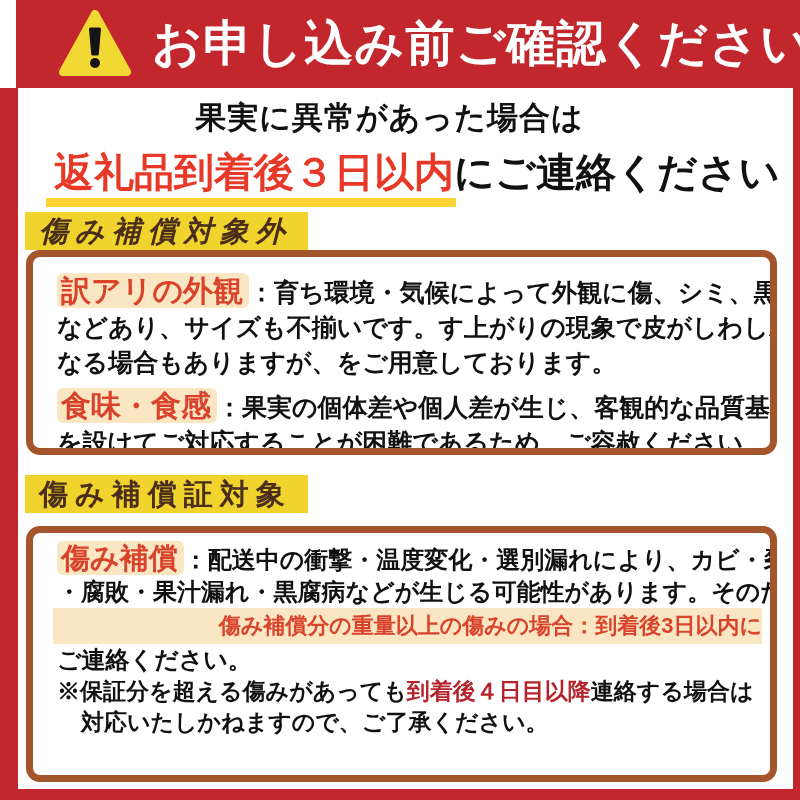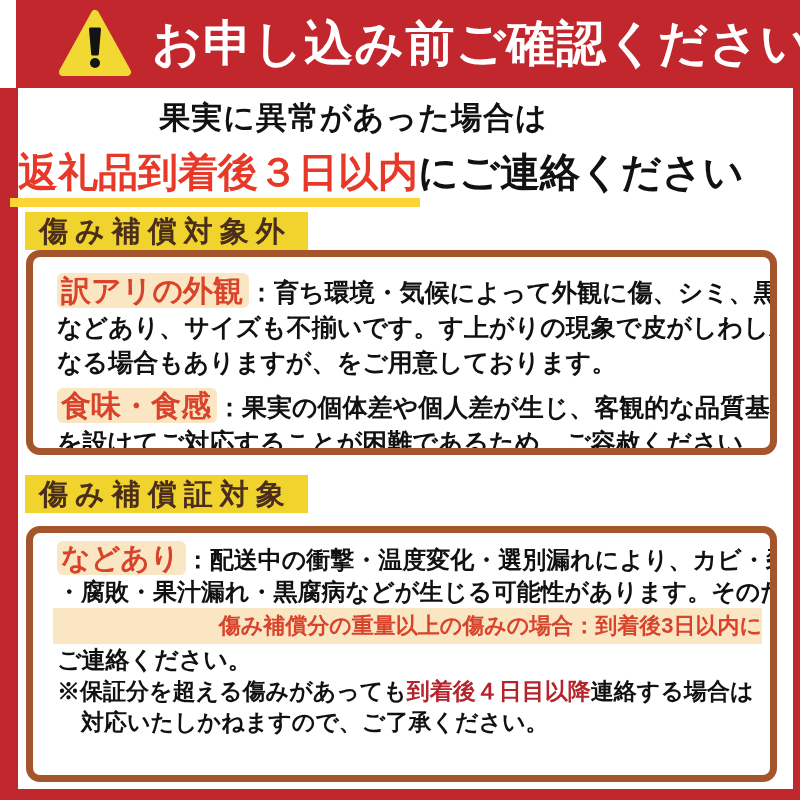--- a/index.html
+++ b/index.html
@@ -12,32 +12,32 @@
   .warn-wrap{margin-left:42px;width:74px;height:70px;flex:0 0 auto;}
   .banner-title{color:#fff;font-family:"Liberation Serif","DejaVu Serif",serif;
           font-weight:bold;font-size:49px;margin-left:20px;letter-spacing:1px;white-space:nowrap;}
 
   
   .edge-left{position:absolute;left:0;top:88px;width:18px;height:712px;background:var(--banner-red,#C1272D);}
   .edge-right{position:absolute;right:0;top:88px;width:7px;height:712px;background:var(--banner-red,#C1272D);}
   .edge-bottom{position:absolute;left:0;bottom:0;width:800px;height:11px;background:var(--banner-red,#C1272D);}
 
   
-  .notice{position:absolute;top:97px;left:18px;width:671px;text-align:center;}
+  .notice{position:absolute;top:97px;left:18px;width:671px;text-align:center;padding-left:36px;}
   .notice-line1{font-size:31px;font-weight:bold;color:#111;letter-spacing:1px;}
   .notice-line2{font-size:40px;font-weight:bold;color:#111;margin-top:6px;white-space:nowrap;letter-spacing:0px;}
   .notice-em{position:relative;display:inline-block;color:var(--emphasis-red,#E83828);}
   .notice-em::after{content:"";position:absolute;left:-8px;right:-2px;bottom:-7px;height:9px;
           background:var(--underline-yellow,#FCD535);}
 
   
   .sec-heading{position:absolute;left:25px;height:38px;line-height:38px;
           background:var(--heading-bg,#F0D32D);color:var(--heading-text,#4A2D1A);
           font-size:29px;font-weight:bold;letter-spacing:7px;padding:0 16px 0 14px;white-space:nowrap;}
-  .sec-heading.h1{top:212px;}
+  .sec-heading.h1{top:212px;font-style:italic;}
   .sec-heading.h2{top:475px;}
 
   
   .box{position:absolute;left:26px;width:751px;box-sizing:border-box;background:#fff;
           border:7px solid var(--box-border,#A4552C);border-radius:14px;overflow:hidden;}
   .box1{top:250px;height:205px;padding:16px 8px 0 24px;}
   .box2{top:526px;height:256px;padding:9px 8px 0 24px;}
 
   .line{font-size:25px;font-weight:bold;color:#111;line-height:35px;white-space:nowrap;}
   .box2 .line{line-height:32px;font-size:24px;}
@@ -81,21 +81,21 @@
     <div class="line"><span class="kw">訳アリの外観</span><span>：育ち環境・気候によって外観に傷、シミ、黒点</span></div>
     <div class="line">などあり、サイズも不揃いです。す上がりの現象で皮がしわしわに</div>
     <div class="line">なる場合もありますが、をご用意しております。</div>
     <div class="gap"></div>
     <div class="line"><span class="kw">食味・食感</span><span>：果実の個体差や個人差が生じ、客観的な品質基準</span></div>
     <div class="line">を設けてご対応することが困難であるため、ご容赦ください。</div>
   </div>
 
   <div class="sec-heading h2">傷み補償証対象</div>
   <div class="box box2">
-    <div class="line"><span class="kw">などあり</span><span>：配送中の衝撃・温度変化・選別漏れにより、カビ・裂け</span></div>
+    <div class="line"><span class="kw">傷み補償</span><span>：配送中の衝撃・温度変化・選別漏れにより、カビ・裂け</span></div>
     <div class="line">・腐敗・果汁漏れ・黒腐病などが生じる可能性があります。そのため、</div>
     <div class="line-highlight">傷み補償分の重量以上の傷みの場合：到着後3日以内に</div>
     <div class="line">ご連絡ください。</div>
     <div class="note-line"><span>※保証分を超える傷みがあっても</span><span class="note-em">到着後４日目以降</span><span>連絡する場合は</span></div>
     <div class="note-line note-indent">対応いたしかねますので、ご了承ください。</div>
   </div>
 
 </div>
 
 </body></html>

